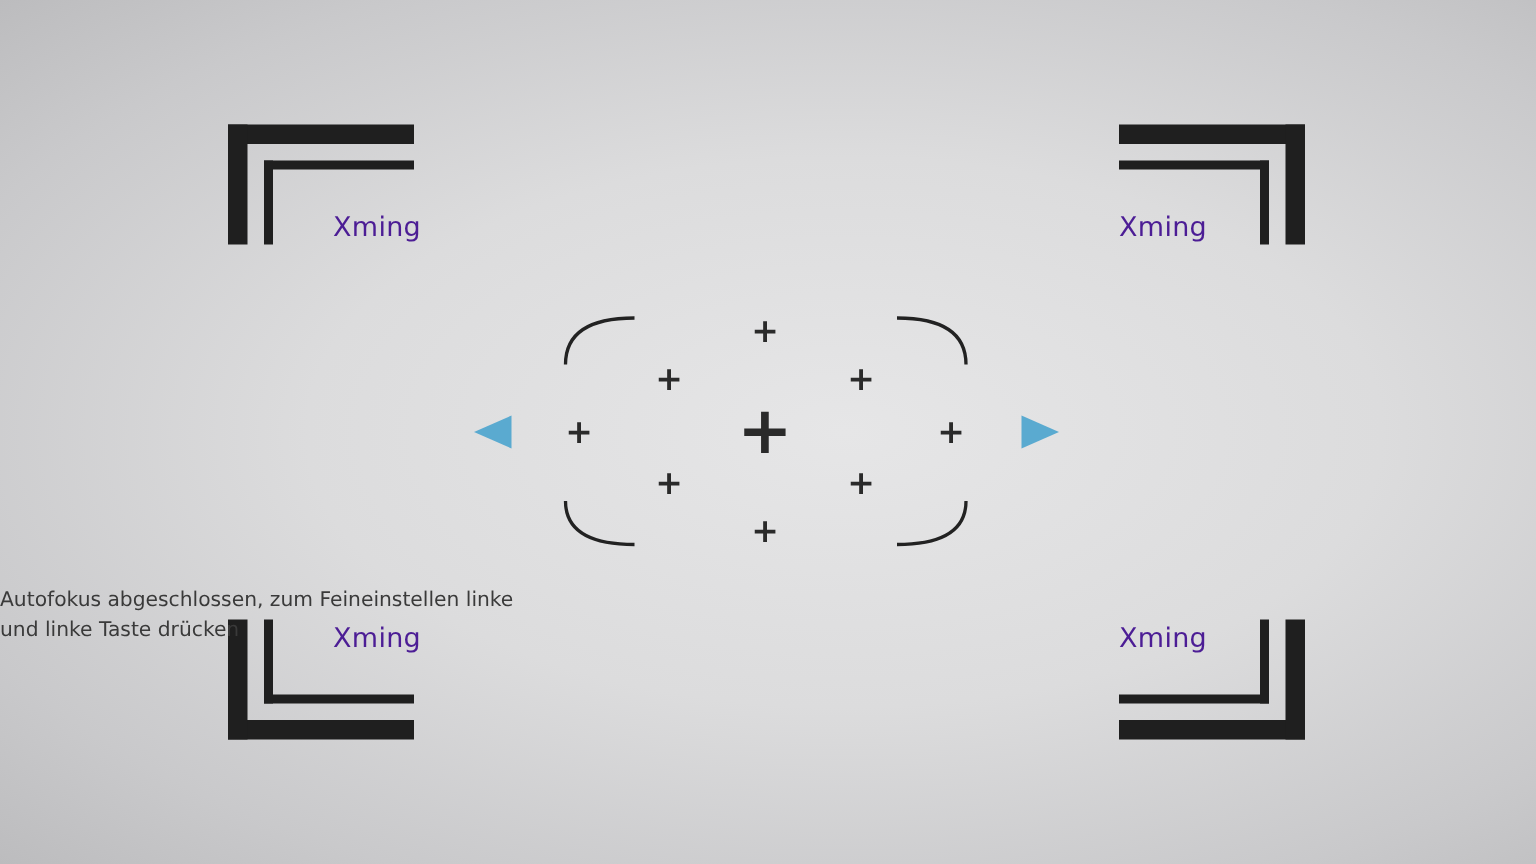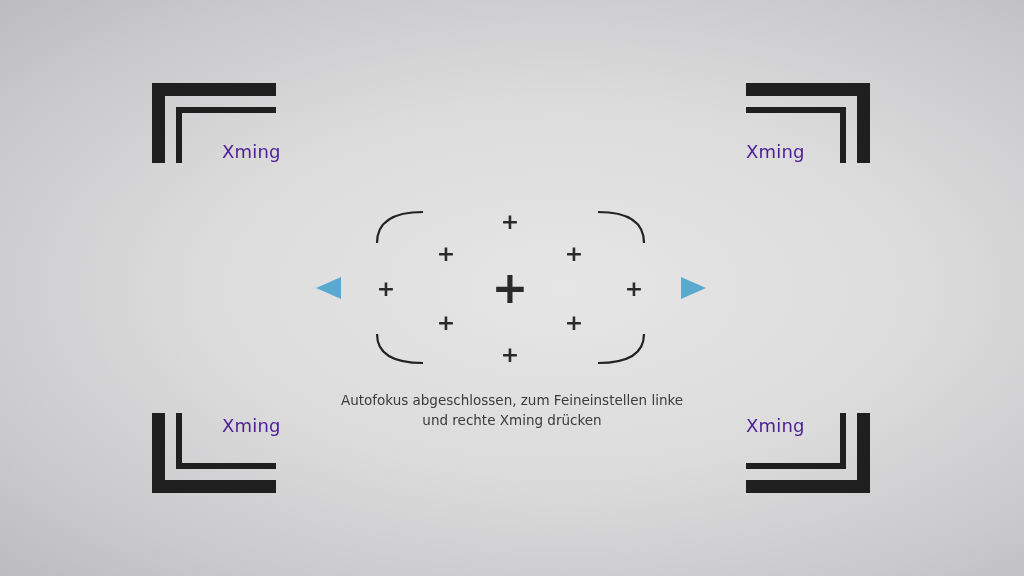--- a/index.html
+++ b/index.html
@@ -8,21 +8,21 @@
     background: radial-gradient(ellipse at 55% 50%, #e6e6e7 0%, #dcdcdd 45%, #c9c9cb 80%, #bcbcbe 100%);
     font-family: "Liberation Sans", sans-serif;
   }
   .corner { position:absolute; width:124px; height:80px; }
   .bar { position:absolute; background:#1f1f1f; }
   .label { position:absolute; font-size:18px; color:#4c1d95; font-family:"DejaVu Sans", sans-serif; letter-spacing:0.2px; }
   .plus { position:absolute; color:#2a2a2a; font-weight:bold; font-family:"DejaVu Sans", sans-serif; line-height:1; transform:translate(-50%,-50%); }
   .plus.small { font-size:22px; }
   .plus.big { font-size:44px; }
   .arrow { position:absolute; width:0; height:0; }
-  .msg { position:absolute; left:0; width:1024px; text-align:center; color:#3a3a3a; font-size:13.5px; line-height:20px; font-family:"DejaVu Sans", sans-serif; }
+  .msg { position:absolute; left:0; width:1024px; text-align:left; color:#3a3a3a; font-size:13.5px; line-height:20px; font-family:"DejaVu Sans", sans-serif; }
   svg.brackets { position:absolute; left:0; top:0; }
 </style>
 </head>
 <body>
 
 <div class="corner" style="left:152px; top:83px;">
   <div class="bar" style="left:0; top:0; width:124px; height:13px;"></div>
   <div class="bar" style="left:0; top:0; width:13px; height:80px;"></div>
   <div class="bar" style="left:24px; top:24px; width:100px; height:6px;"></div>
   <div class="bar" style="left:24px; top:24px; width:6px; height:56px;"></div>
@@ -70,14 +70,14 @@
 <div class="plus small" style="left:634px; top:289px;">+</div>
 <div class="plus small" style="left:446px; top:323px;">+</div>
 <div class="plus small" style="left:574px; top:323px;">+</div>
 <div class="plus small" style="left:510px; top:355px;">+</div>
 
 <div class="arrow" style="left:316px; top:277px; border-top:11px solid transparent; border-bottom:11px solid transparent; border-right:25px solid #5aaad0;"></div>
 <div class="arrow" style="left:681px; top:277px; border-top:11px solid transparent; border-bottom:11px solid transparent; border-left:25px solid #5aaad0;"></div>
 
 <div class="msg" style="top:390px;">
   <div>Autofokus abgeschlossen, zum Feineinstellen linke</div>
-  <div>und rechte Xming drücken</div>
+  <div>und linke Taste drücken</div>
 </div>
 
 </body></html>

